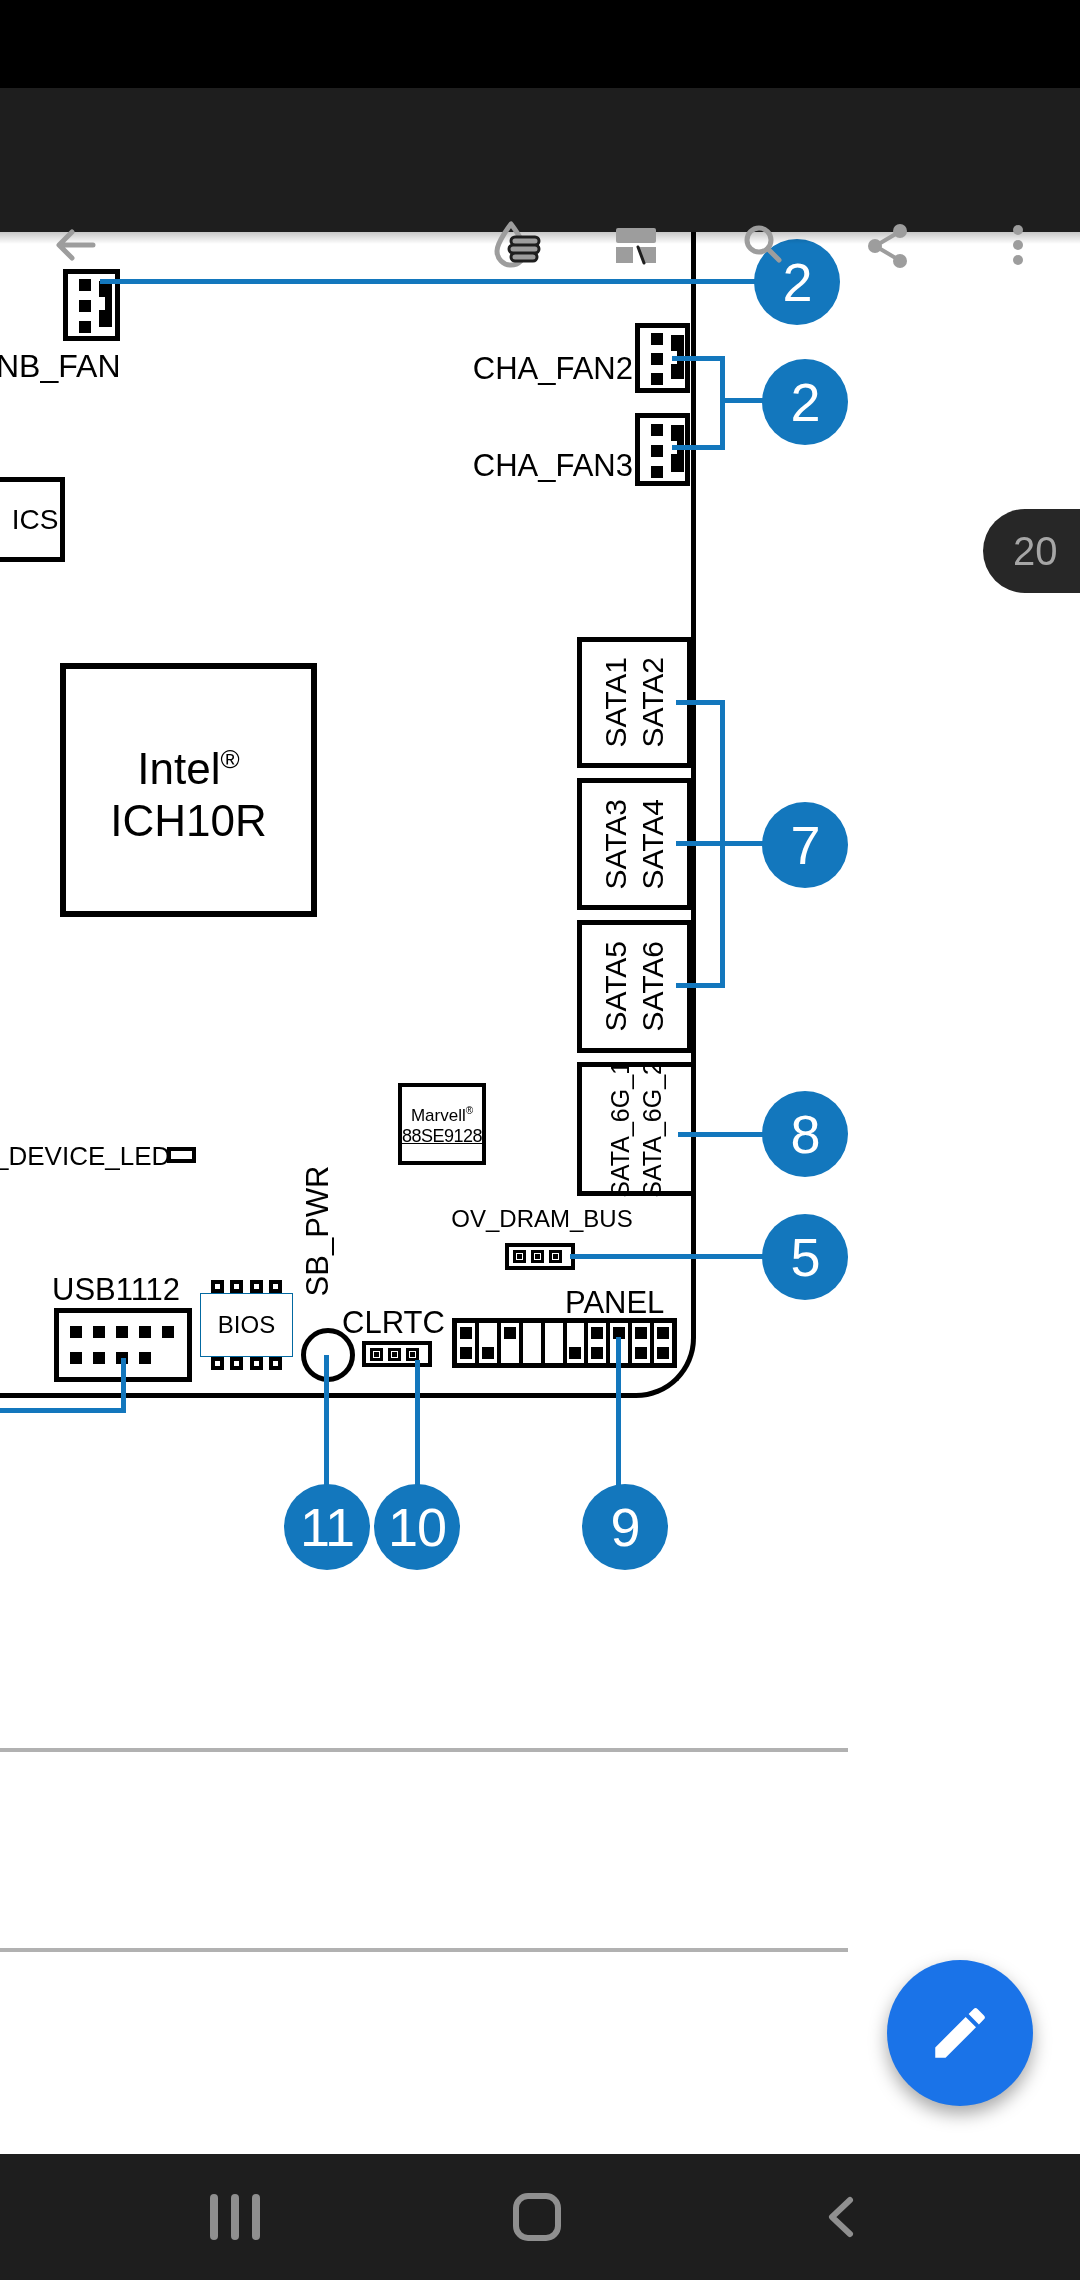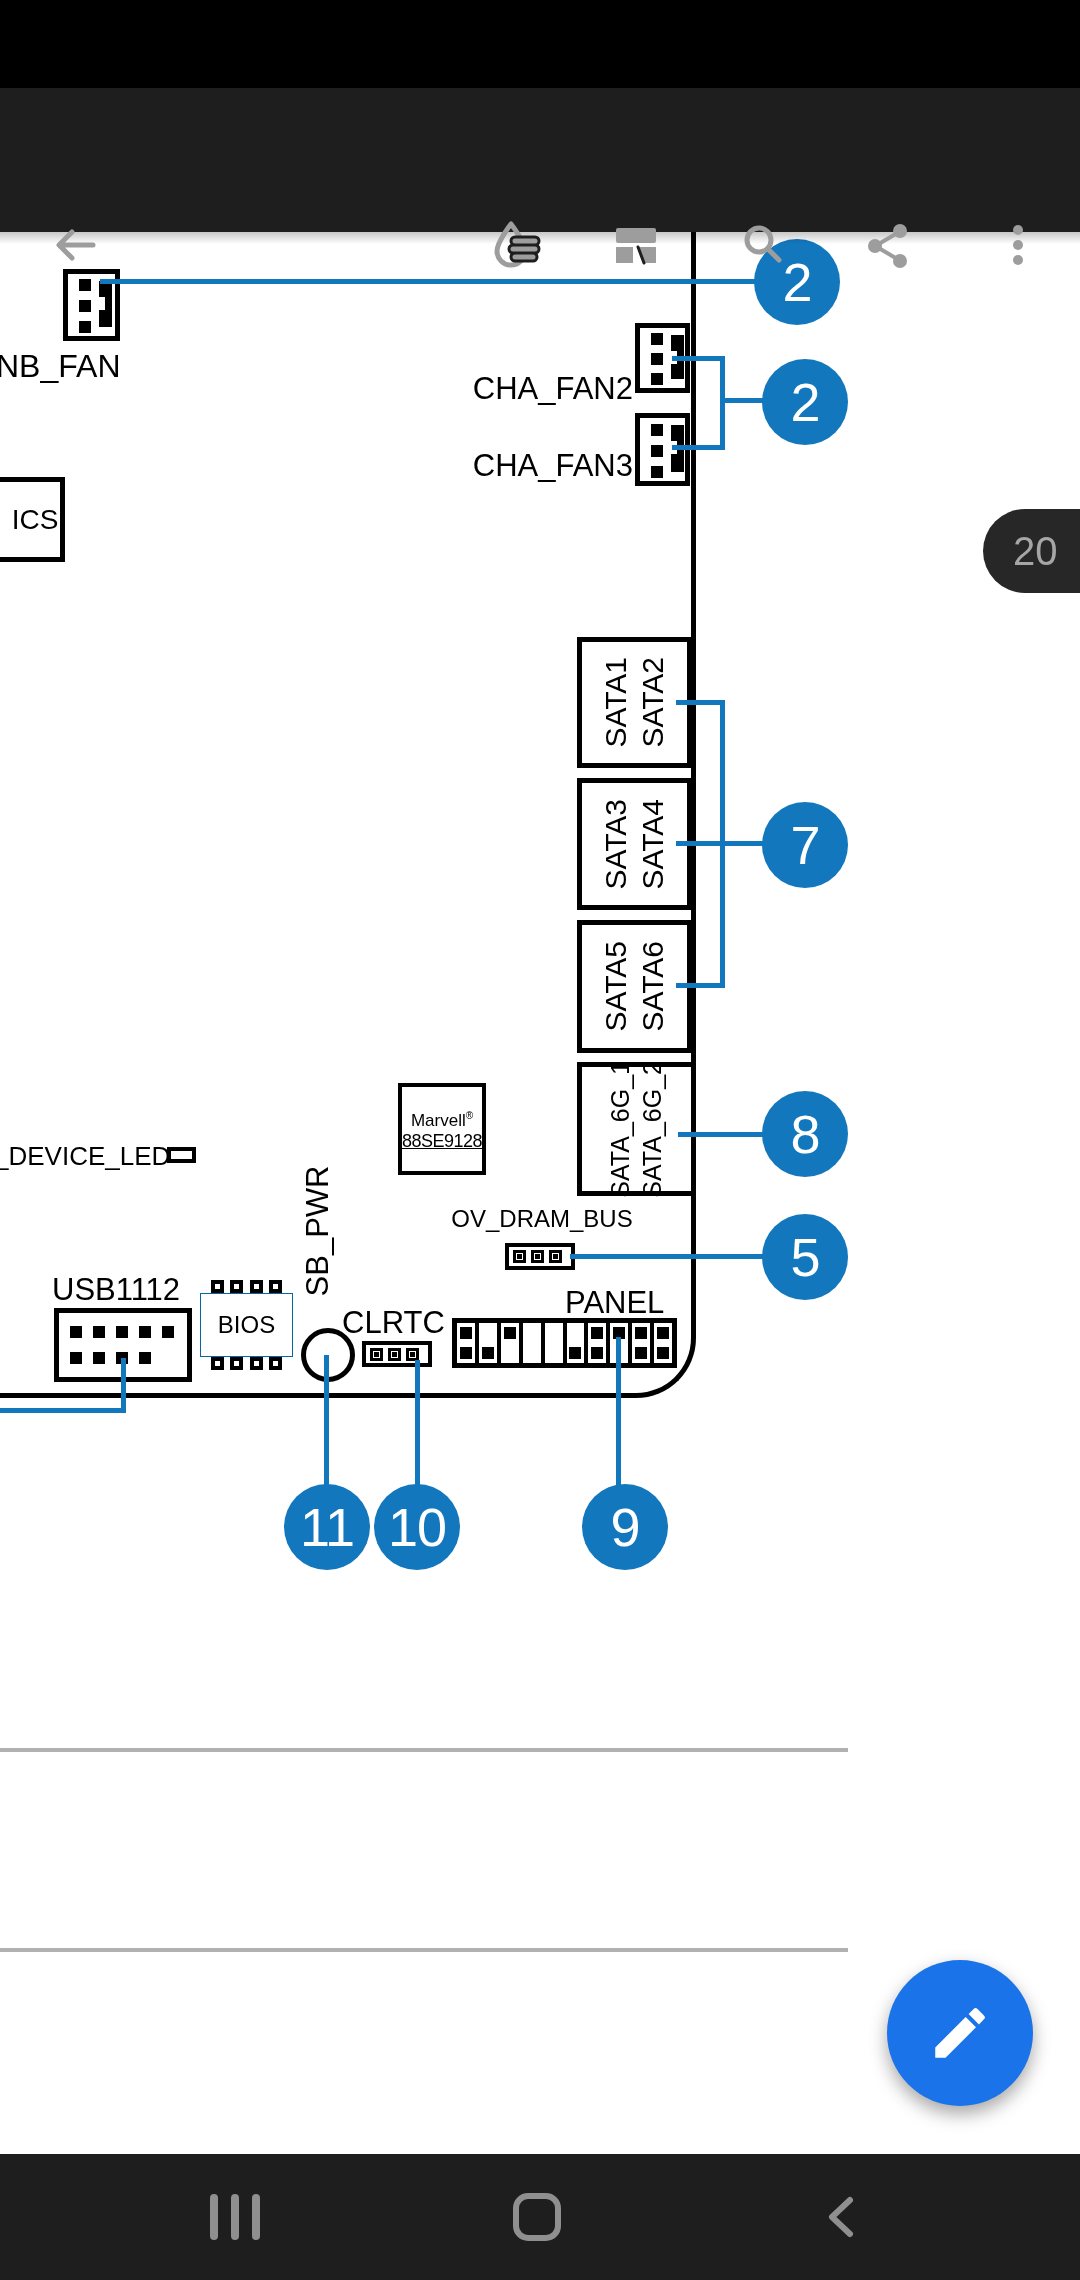--- a/index.html
+++ b/index.html
@@ -150,58 +150,64 @@
   <div class="board-outline"></div>
 
   <div class="fan-conn" style="left:63px; top:37px; width:57px; height:72px;">
     <span class="fpin" style="top:5px;"></span>
       <span class="fpin" style="top:26px;"></span>
       <span class="fpin" style="top:47px;"></span>
     <span class="fbar"></span>
   </div>
   <div class="lbl" style="left:-4px; top:116px; font-size:32px;">NB_FAN</div>
 
-  <div class="lbl" style="left:450px; top:139px; width:183px; text-align:right;">CHA_FAN2</div>
+  <div class="lbl" style="left:450px; top:119px; width:183px; text-align:right;">CHA_FAN2</div>
   <div class="fan-conn" style="left:635px; top:91px; width:55px; height:70px;">
     <span class="fpin" style="top:5px;"></span>
       <span class="fpin" style="top:25px;"></span>
       <span class="fpin" style="top:45px;"></span>
     <span class="fbar" style="height:44px;"></span>
   </div>
   <div class="lbl" style="left:450px; top:216px; width:183px; text-align:right;">CHA_FAN3</div>
   <div class="fan-conn" style="left:635px; top:181px; width:55px; height:73px;">
     <span class="fpin" style="top:6px;"></span>
       <span class="fpin" style="top:27px;"></span>
       <span class="fpin" style="top:48px;"></span>
     <span class="fbar" style="height:47px;"></span>
   </div>
 
   <div class="chipbox" style="left:-50px; top:245px; width:115px; height:85px;">
     <span style="font-size:28px; margin-left:55px;">ICS</span>
   </div>
 
+  <div class="chipbox" style="left:60px; top:431px; width:257px; height:254px; border-width:6px;">
+    <div style="font-size:44px; line-height:52px;">
+      <span>Intel</span><sup style="font-size:26px;">®</sup>
+    </div>
+    <div style="font-size:44px; line-height:52px;">ICH10R</div>
+  </div>
 
   <div class="sata-box" style="top:405px; height:131px;">
     <span class="vtxt">SATA1</span>
     <span class="vtxt">SATA2</span>
   </div>
   <div class="sata-box" style="top:546px; height:132px;">
     <span class="vtxt">SATA3</span>
     <span class="vtxt">SATA4</span>
   </div>
   <div class="sata-box" style="top:688px; height:133px;">
     <span class="vtxt">SATA5</span>
     <span class="vtxt">SATA6</span>
   </div>
   <div class="sata-box" style="top:830px; height:134px; width:119px;">
     <span class="vtxt small">SATA_6G_1</span>
     <span class="vtxt small">SATA_6G_2</span>
   </div>
 
-  <div class="chipbox" style="left:398px; top:851px; width:88px; height:92px; border-width:4px;">
+  <div class="chipbox" style="left:398px; top:851px; width:88px; height:82px; border-width:4px;">
     <div style="font-size:17px; line-height:20px;">
       <span>Marvell</span><sup style="font-size:10px;">®</sup>
     </div>
     <div style="font-size:18px; line-height:21px; letter-spacing:-0.5px;text-decoration:underline;">88SE9128</div>
   </div>
 
   <div class="lbl" style="left:-6px; top:909px; font-size:26px;">_DEVICE_LED</div>
   <div class="led-icon"></div>
 
   <div class="lbl" style="left:412px; top:973px; width:260px; text-align:center; font-size:24px;">OV_DRAM_BUS</div>

